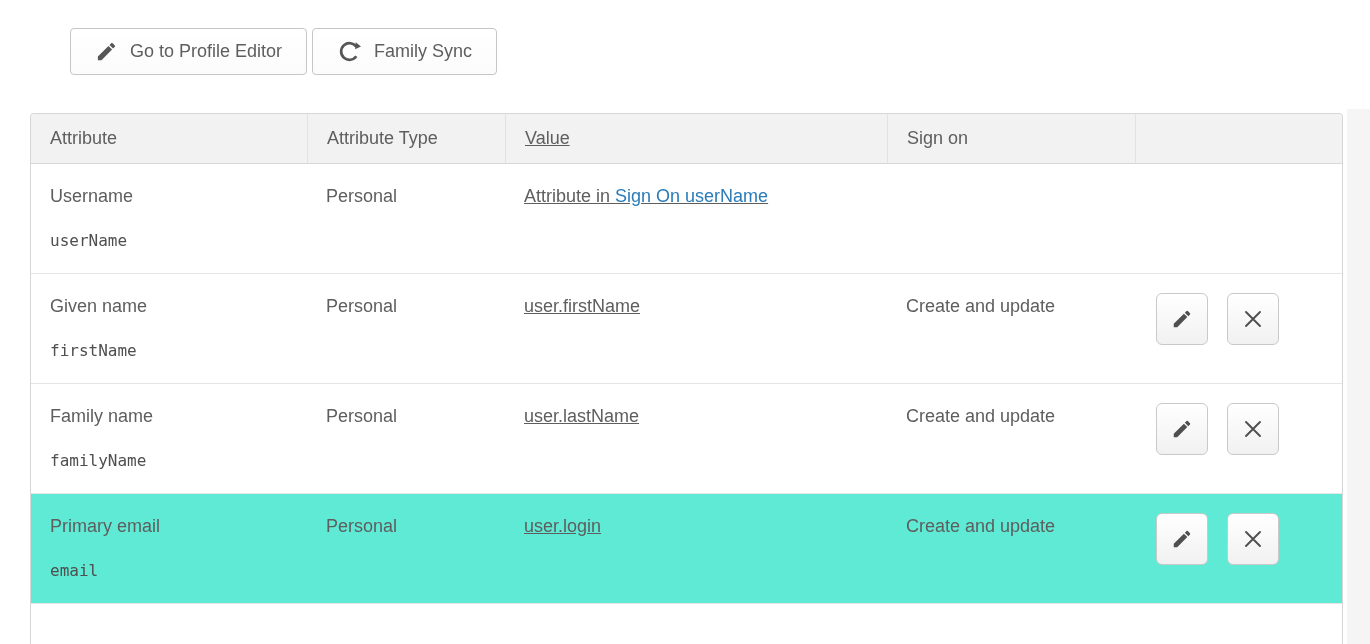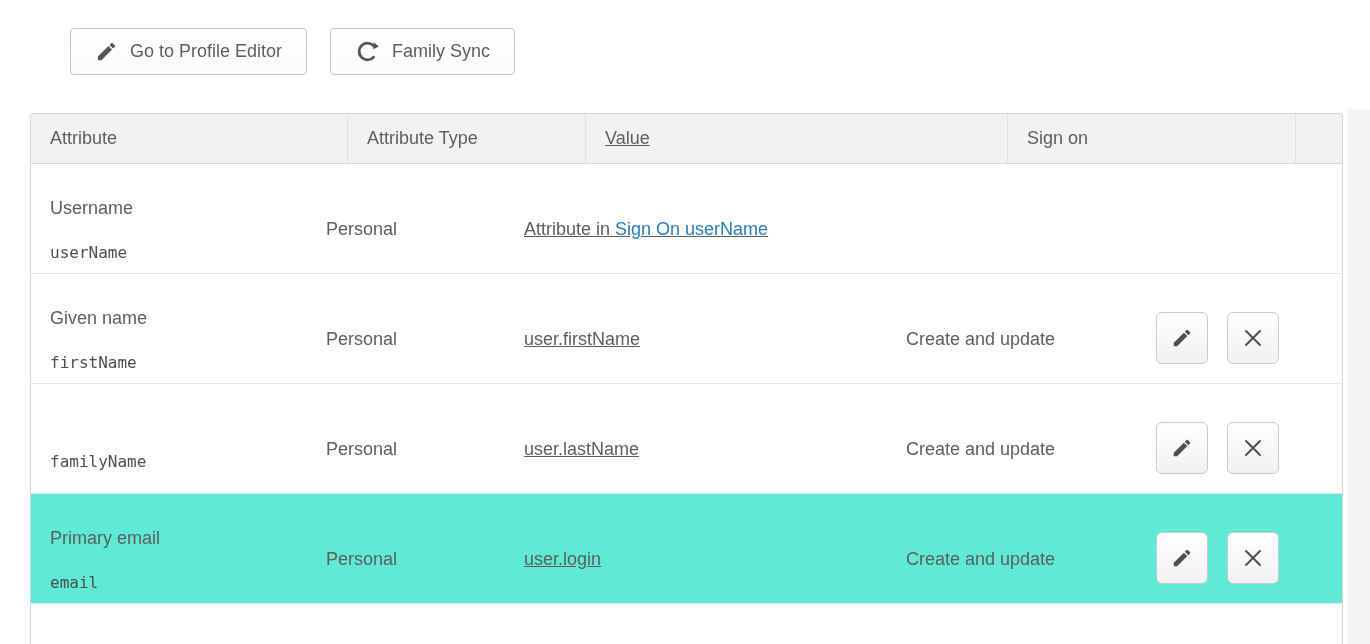--- a/index.html
+++ b/index.html
@@ -6,21 +6,21 @@
   html,body { width:1370px; height:644px; }
   body {
     position:relative;
     background:#ffffff;
     font-family:"Liberation Sans", sans-serif;
     color:#5e5e5e;
     overflow:hidden;
   }
 
   
-  .toolbar { position:absolute; left:30px; top:28px; display:flex; gap:23px;padding-left:40px; }
+  .toolbar { position:absolute; left:30px; top:28px; display:flex; gap:5px;padding-left:40px; }
   .btn {
     display:inline-flex; align-items:center; gap:12px;
     height:47px; padding:0 24px;
     background:linear-gradient(#ffffff,#fbfbfb);
     border:1px solid #c6c6c6; border-radius:4px;
     font-size:18px; color:#5e5e5e; cursor:pointer;
     font-family:"Liberation Sans", sans-serif;
   }
   .btn svg { flex:0 0 auto; }
 
@@ -31,30 +31,29 @@
     border:1px solid #d6d6d6;
     border-bottom:none;
     border-radius:4px 4px 0 0;
     overflow:hidden;
     background:#fff;
   }
   .thead {
     display:flex; height:50px;
     background:#f2f2f2;
     border-bottom:1px solid #d8d8d8;
-    gap:40px;
   }
   .th {
     display:flex; align-items:center;
     padding-left:19px;
     font-size:18px; color:#5e5e5e;
   }
   .th + .th { border-left:1px solid #e2e2e2; }
 
-  .row { display:flex; height:110px; border-bottom:1px solid #e6e6e6; background:#fff;align-items:center; }
+  .row { display:flex; height:110px; border-bottom:1px solid #e6e6e6; background:#fff; }
   .row.highlight { background:#5eead4; }
   .row-partial { height:41px; background:#fff; }
 
   .c1 { width:250px; } .c2 { width:198px;margin-left:26px; } .c3 { width:382px;text-decoration:underline; }
   .c4 { width:248px; } .c5 { flex:1; }
 
   .cell { padding:22px 10px 0 19px; font-size:18px; color:#5e5e5e; }
   .attr-label { font-size:18px; color:#5e5e5e; }
   .attr-var {
     margin-top:24px;
@@ -146,20 +145,21 @@
           <svg width="24" height="24" viewBox="0 0 24 24">
               <path d="M5 5l14 14M19 5L5 19" stroke="#4f4f4f" stroke-width="1.9" stroke-linecap="round"></path>
             </svg>
         </span>
       </button>
     </div>
   </div>
 
   <div class="row">
     <div class="cell c1">
+      <div class="attr-label">Family name</div>
       <div class="attr-var">familyName</div>
     </div>
     <div class="cell c2">Personal</div>
     <div class="cell c3">user.lastName</div>
     <div class="cell c4">Create and update</div>
     <div class="actions-cell c5">
       <button class="icon-btn">
         <span style="display:flex;">
           <svg width="22" height="22" viewBox="0 0 24 24" fill="#4f4f4f">
               <path d="M3 17.25V21h3.75L17.81 9.94l-3.75-3.75L3 17.25zM20.71 7.04c.39-.39.39-1.02 0-1.41l-2.34-2.34a.996.996 0 0 0-1.41 0l-1.83 1.83 3.75 3.75 1.83-1.83z"></path>

